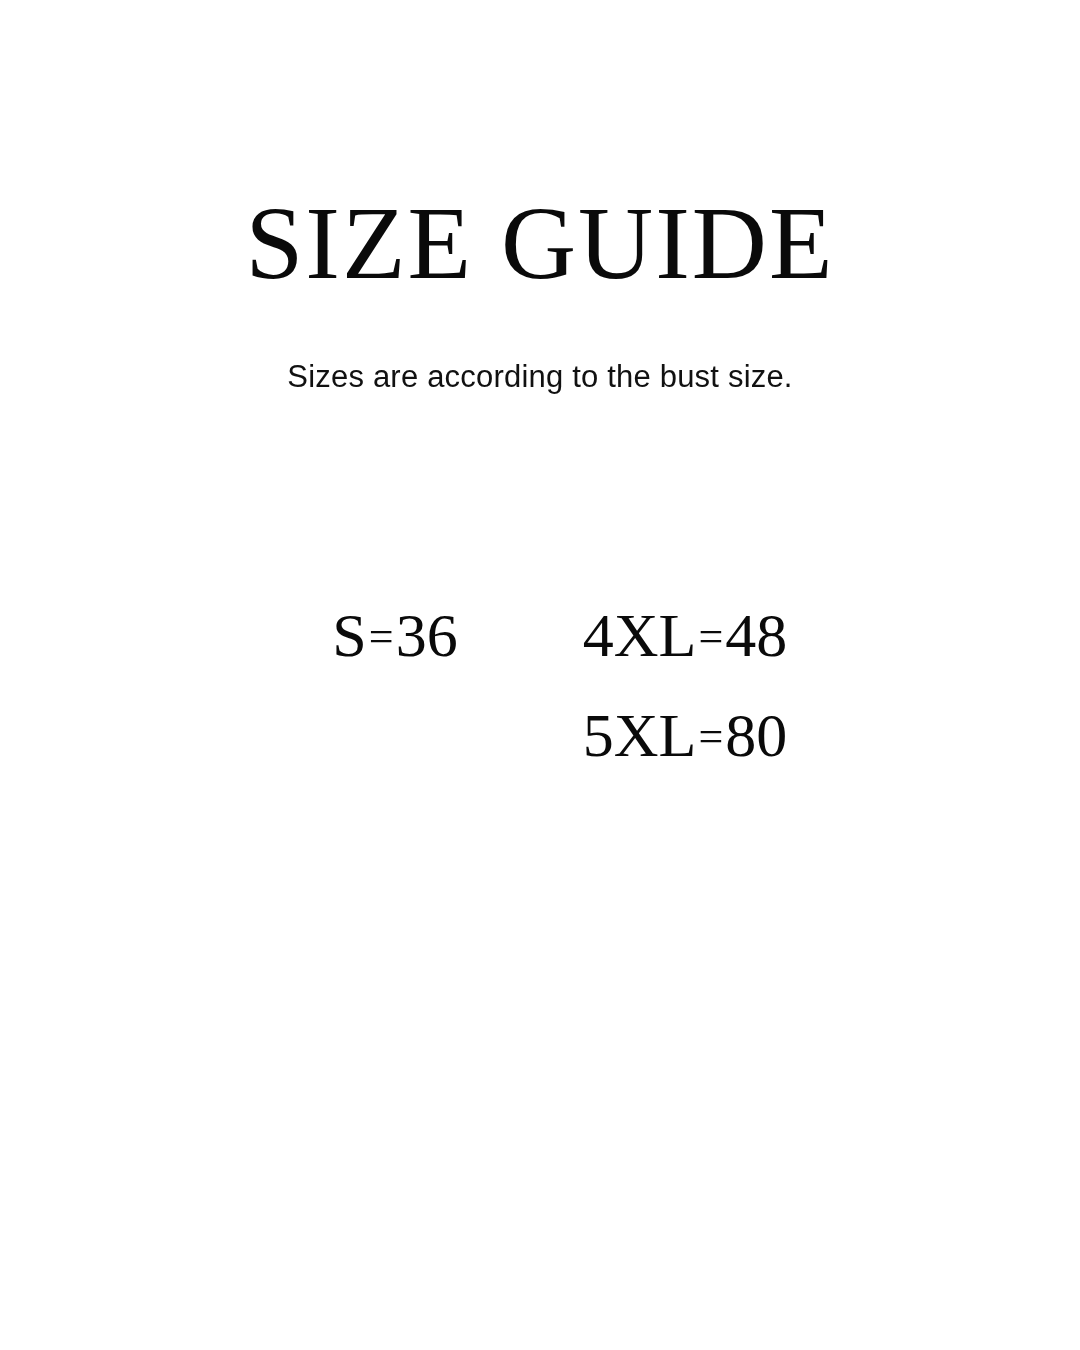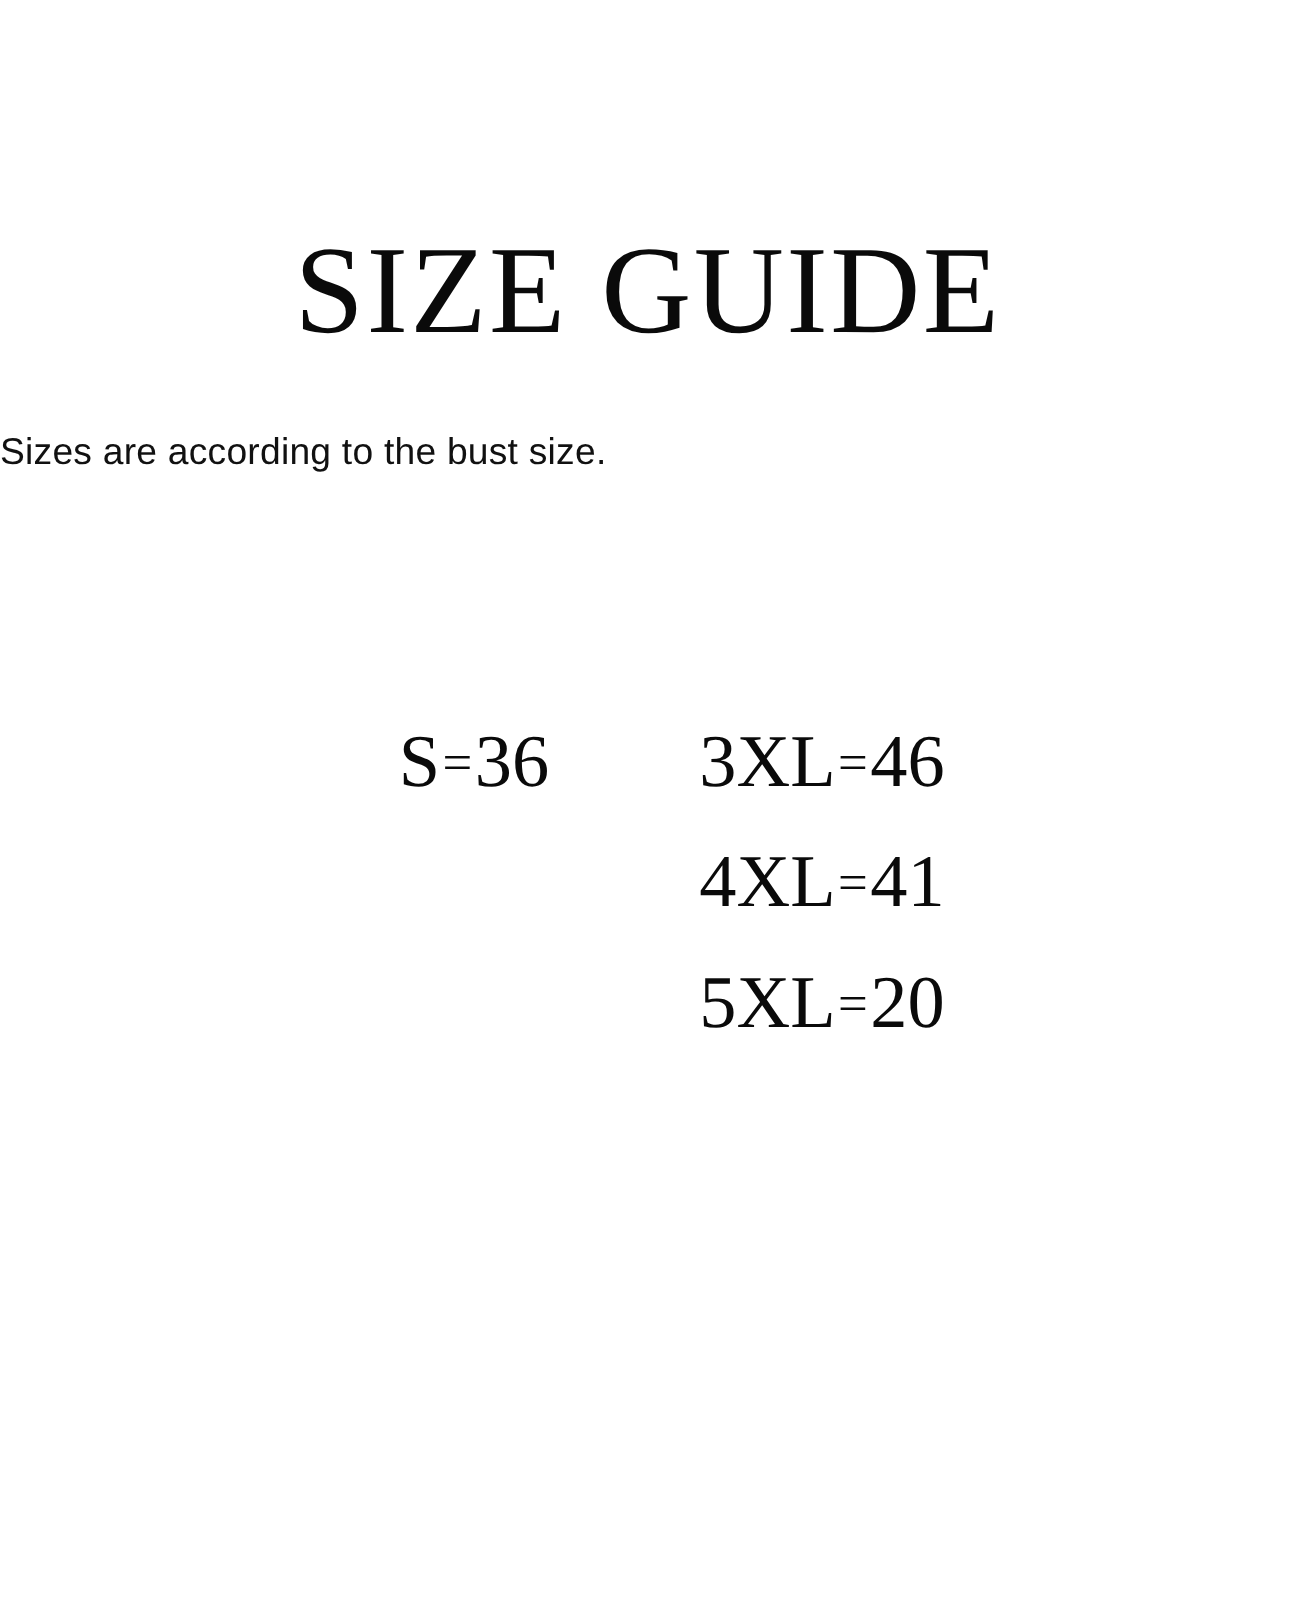--- a/index.html
+++ b/index.html
@@ -31,20 +31,21 @@
     line-height: 1.05;
     letter-spacing: 2px;
     font-weight: 400;
     color: #0a0a0a;
   }
   .intro {
     position: absolute;
     top: 352px;
     left: 0;
     width: 1080px;
+    text-align: center;
     font-family: "Liberation Sans", sans-serif;
     font-size: 31px;
     line-height: 1.62;
     font-weight: 400;
     color: #111111;
     letter-spacing: 0.2px;
   }
   .intro .line {
     display: block;
   }
@@ -97,25 +98,22 @@
   <div class="size-table">
 
     <div class="size-col">
       <div class="size-row">
         <span class="label">S</span><span class="eq">=</span><span class="val">36</span>
       </div>
     </div>
 
     <div class="size-col">
       <div class="size-row">
-        <span class="label">3XL</span><span class="eq">=</span><span class="val">46</span>
+        <span class="label">4XL</span><span class="eq">=</span><span class="val">48</span>
       </div>
       <div class="size-row">
-        <span class="label">4XL</span><span class="eq">=</span><span class="val">41</span>
-      </div>
-      <div class="size-row">
-        <span class="label">5XL</span><span class="eq">=</span><span class="val">20</span>
+        <span class="label">5XL</span><span class="eq">=</span><span class="val">80</span>
       </div>
     </div>
 
   </div>
 
 </div>
 
 </body></html>

